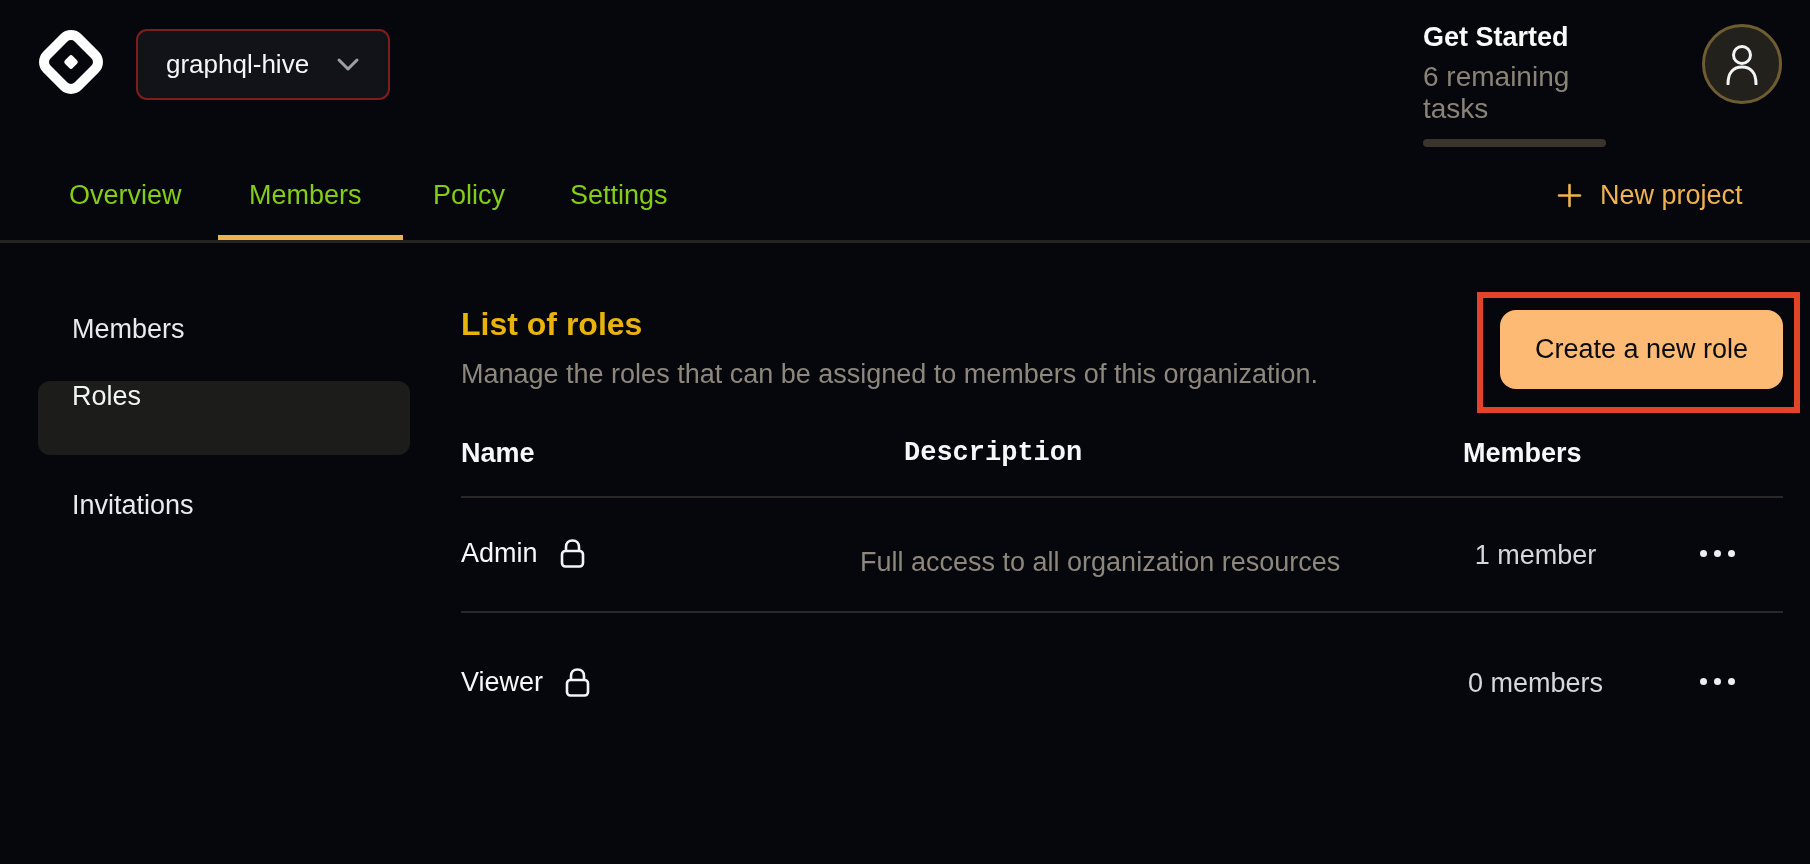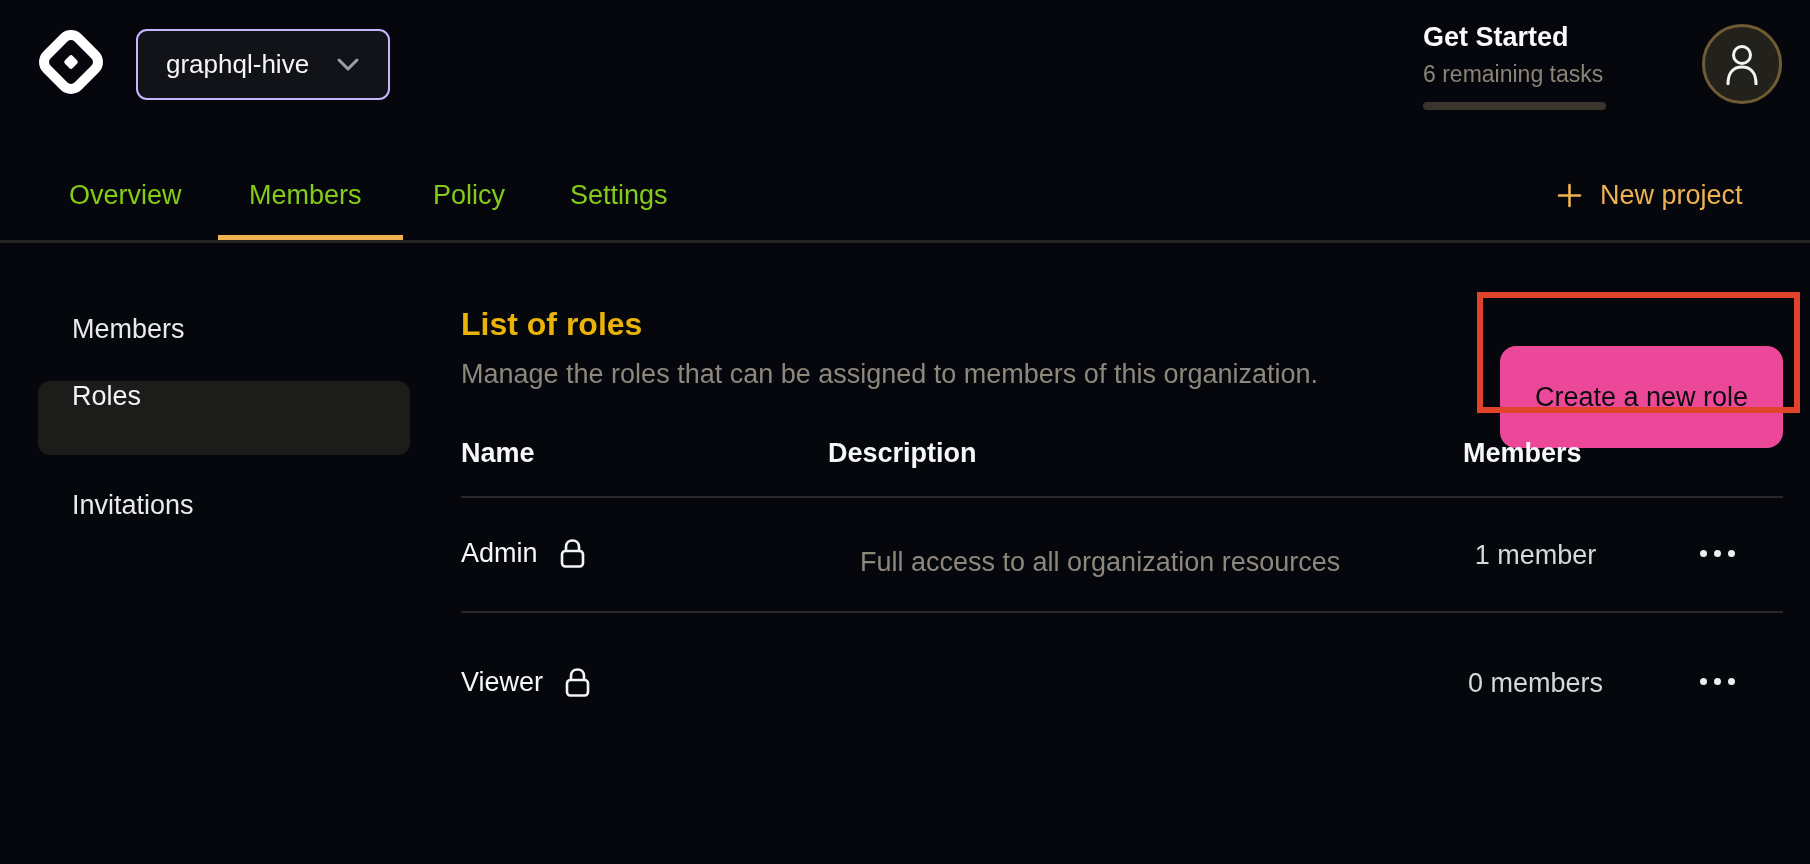--- a/index.html
+++ b/index.html
@@ -9,33 +9,33 @@
     position: relative; width: 1810px; height: 864px;
     background: var(--page-bg, #05070d); overflow: hidden;
     color: #f6f7f8;
   }
   .abs { position: absolute; }
 
   
   .logo { left: 38px; top: 28px; width: 66px; height: 68px; }
   .org-btn {
     left: 136px; top: 29px; width: 254px; height: 71px;
-    border: 2px solid #c4b5fd; border-radius: 11px; background: #121318;
+    border: 2px solid #7f1d1d; border-radius: 11px; background: #121318;
     display: flex; align-items: center; justify-content: space-between;
     padding: 0 28px; font-size: 26px; color: #f5f6f7; cursor: pointer;
   }
   .latest-btn {
     left: 1068px; top: 25px; width: 258px; height: 77px;
     border: 2px solid #453f2b; border-radius: 12px; background: transparent;
     color: #fbfbfc; font-size: 27px;
     display: flex; align-items: center; justify-content: center; cursor: pointer;
   }
   .get-started { left: 1423px; top: 22px; width: 200px; }
   .gs-title { font-size: 27px; font-weight: 600; color: #fafafa; }
-  .gs-sub   { font-size: 23px; color: #8a8376; margin-top: 8px; }
+  .gs-sub   { font-size: 28px; color: #8a8376; margin-top: 8px; }
   .gs-bar   { margin-top: 14px; width: 183px; height: 8px; border-radius: 5px; background: #39342c; overflow: hidden; }
   .avatar {
     left: 1702px; top: 24px; width: 80px; height: 80px; border-radius: 50%;
     border: 3px solid #6e5c32; background: #23211b;
     display: flex; align-items: center; justify-content: center; cursor: pointer;
   }
 
   
   .tab { top: 180px; font-size: 27px; color: #84cc16; cursor: pointer; }
   .tab-0 { left: 69px; }  .tab-1 { left: 249px; }
@@ -55,33 +55,33 @@
     left: 38px; top: 381px; width: 372px; height: 74px;
     background: var(--panel-bg, #1c1c1b); border-radius: 12px; cursor: pointer;
     display: flex; align-items: flex-start; padding-left: 34px;
     font-size: 27px; color: #f2f3f4;
   }
 
   
   .page-title { left: 461px; top: 306px; font-size: 32px; font-weight: 700; color: #eab308; }
   .page-sub   { left: 461px; top: 359px; font-size: 27px; color: var(--muted-text, #8d877c); }
   .create-btn {
-    left: 1500px; top: 310px; width: 283px; height: 102px;
-    background: #ec4899; color: #0c0c0e; border: none; border-radius: 16px;
+    left: 1500px; top: 310px; width: 283px; height: 79px;
+    background: #fdba74; color: #0c0c0e; border: none; border-radius: 16px;
     font-size: 27px; font-weight: 500; font-family: inherit;
-    display: flex; align-items: center; justify-content: center; cursor: pointer; margin-top: 36px;
+    display: flex; align-items: center; justify-content: center; cursor: pointer;
   }
   .annotation {
     left: 1477px; top: 292px; width: 323px; height: 121px;
     border: 6px solid var(--annotation, #e2432b); pointer-events: none;
   }
 
   
   .th { top: 438px; font-size: 27px; font-weight: 700; color: #f6f7f8; }
-  .th-name { left: 461px; } .th-desc { left: 828px; } .th-members { left: 1463px; }
+  .th-name { left: 461px; } .th-desc { left: 904px; font-family: Liberation Mono, monospace; } .th-members { left: 1463px; }
   .row-divider { left: 461px; width: 1322px; height: 2px; background: var(--divider, #28282a); }
   .divider-1 { top: 496px; } .divider-2 { top: 611px; }
   .cell-name { font-size: 27px; color: #f6f7f8; display: flex; gap: 21px; }
   .name-1 { left: 461px; top: 538px; } .name-2 { left: 461px; top: 667px; }
   .cell-desc { font-size: 27px; color: var(--muted-text, #8d877c); line-height: 45px; }
   .desc-1 { left: 860px; top: 540px; } .desc-2 { left: 860px; top: 638px; width: 460px; }
   .cell-members { width: 175px; text-align: center; font-size: 27px; color: #d5d7db; }
   .mem-1 { left: 1448px; top: 540px; } .mem-2 { left: 1448px; top: 668px; }
   .menu-btn {
     display: flex; gap: 7px; align-items: center; cursor: pointer;

